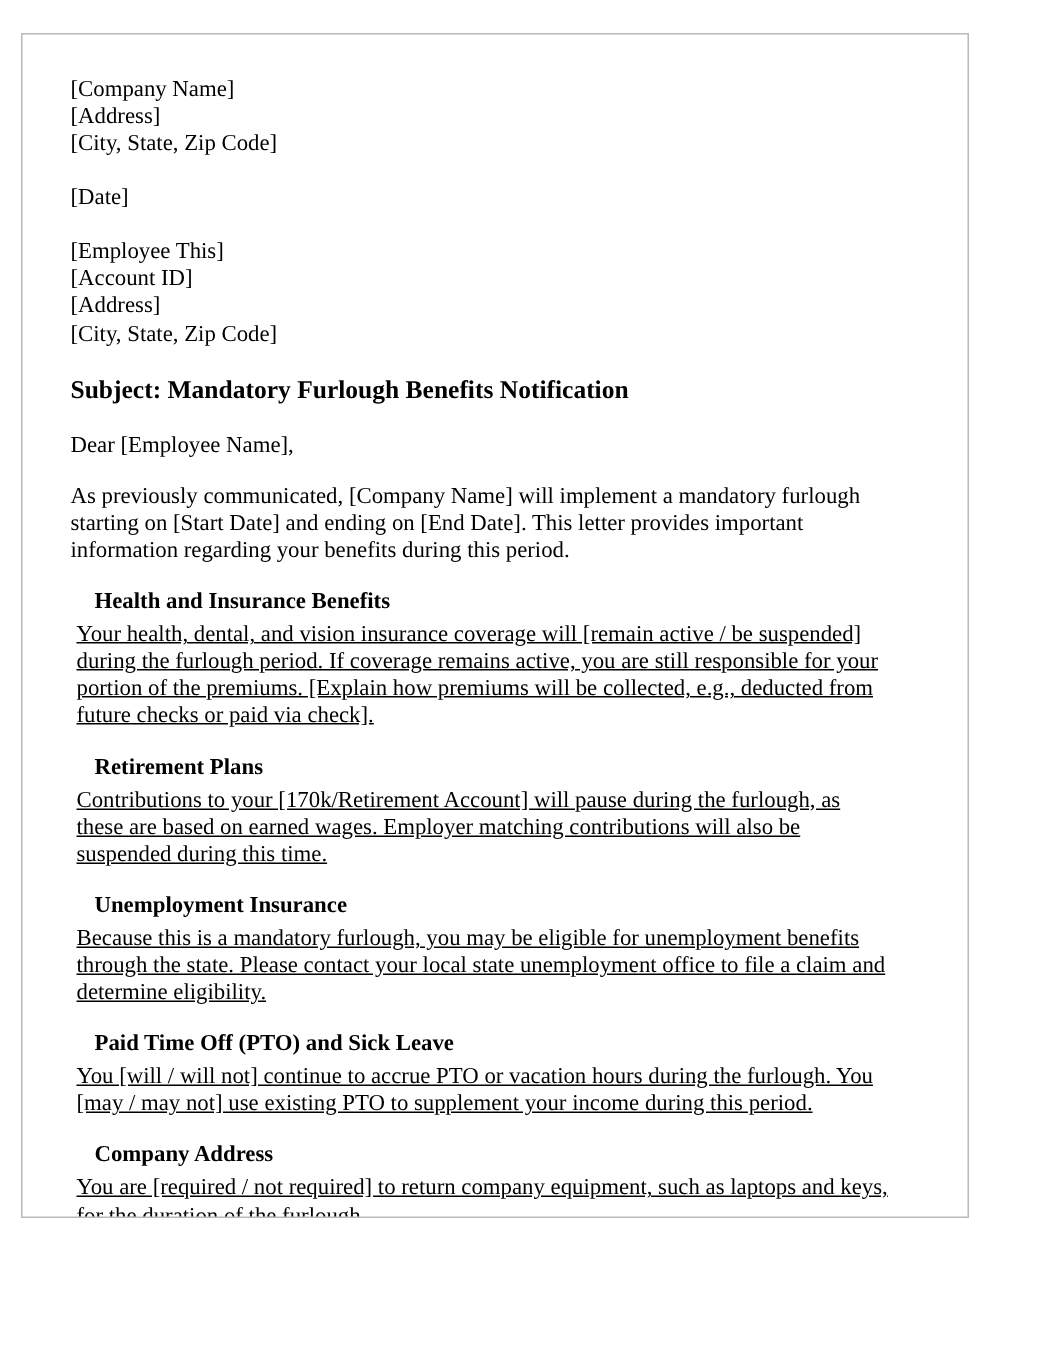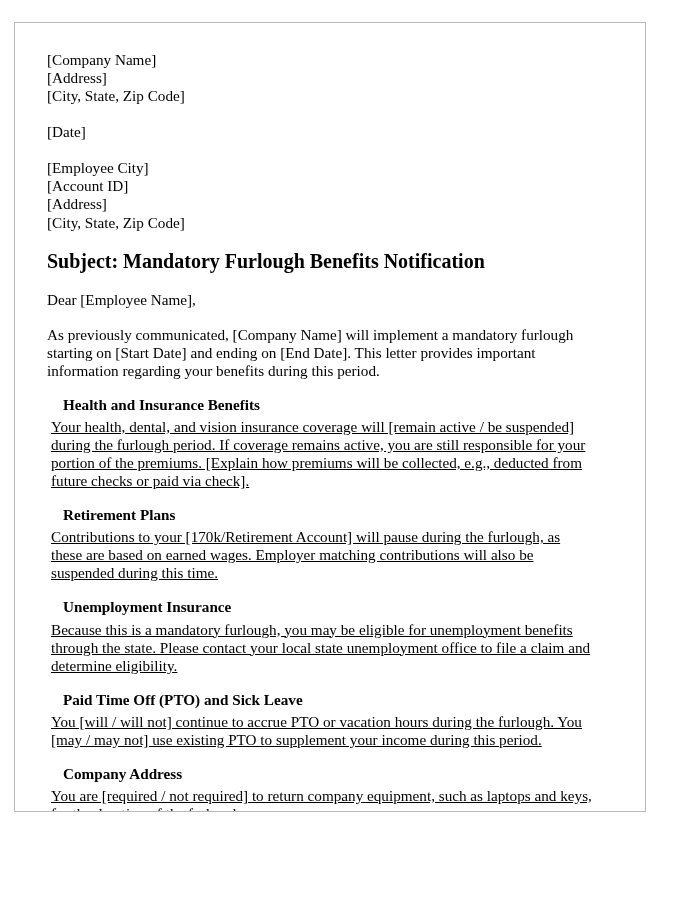--- a/index.html
+++ b/index.html
@@ -41,21 +41,21 @@
   .addr-block {
     margin: 0 0 18px 0;
   }
   .addr-line {
     display: block;
     white-space: pre;
   }
   .subject {
     font-weight: bold;
     margin: 0 0 18px 0;
-    font-size: 20px;
+    font-size: 17px;
   }
   .salutation {
     margin: 0 0 16px 0;
   }
   .para {
     margin: 0 16px 16px 0;
     text-align: left;
   }
   .section {
     margin: 0 0 16px 0;
@@ -80,21 +80,21 @@
         <span class="addr-line">[Company Name]</span>
         <span class="addr-line">[Address]</span>
         <span class="addr-line">[City, State, Zip Code]</span>
       </div>
 
       <div class="addr-block">
         <span class="addr-line">[Date]</span>
       </div>
 
       <div class="addr-block">
-        <span class="addr-line">[Employee City]</span>
+        <span class="addr-line">[Employee This]</span>
         <span class="addr-line">[Account ID]</span>
         <span class="addr-line">[Address]</span>
         <span class="addr-line">[City, State, Zip Code]</span>
       </div>
 
       <p class="subject">Subject: Mandatory Furlough Benefits Notification</p>
 
       <p class="salutation">Dear [Employee Name],</p>
 
       <p class="para">As previously communicated, [Company Name] will implement a mandatory furlough starting on [Start Date] and ending on [End Date]. This letter provides important information regarding your benefits during this period.</p>

